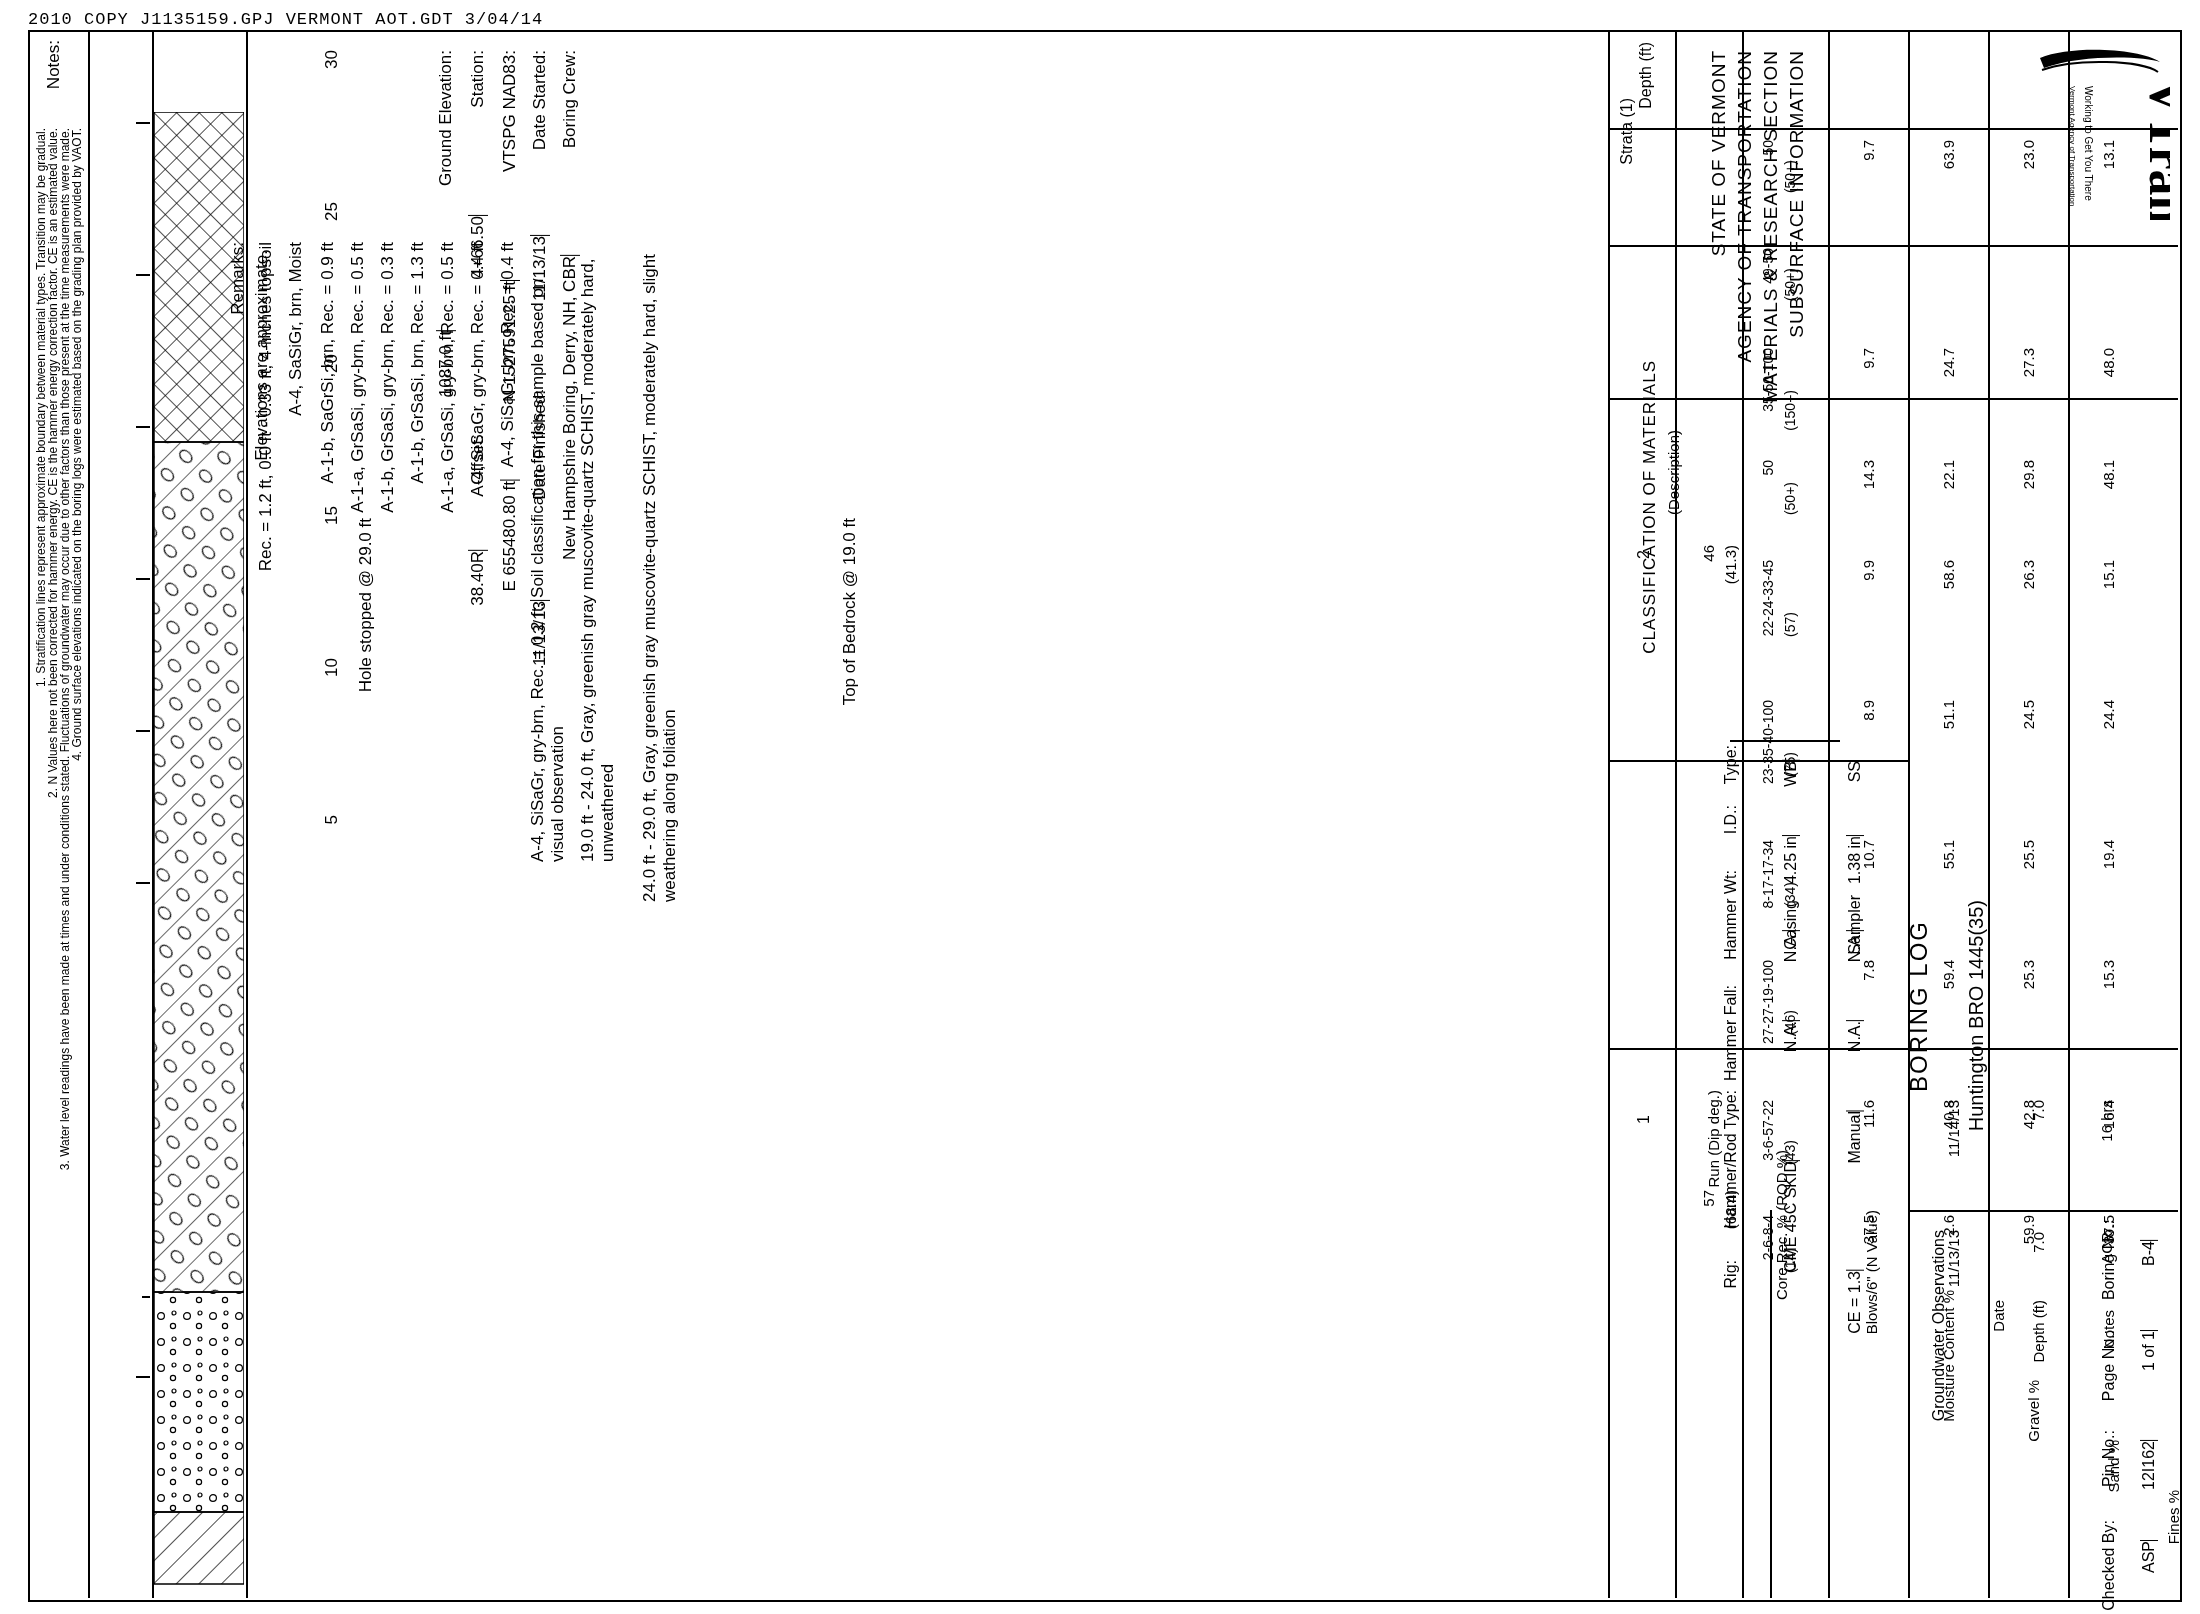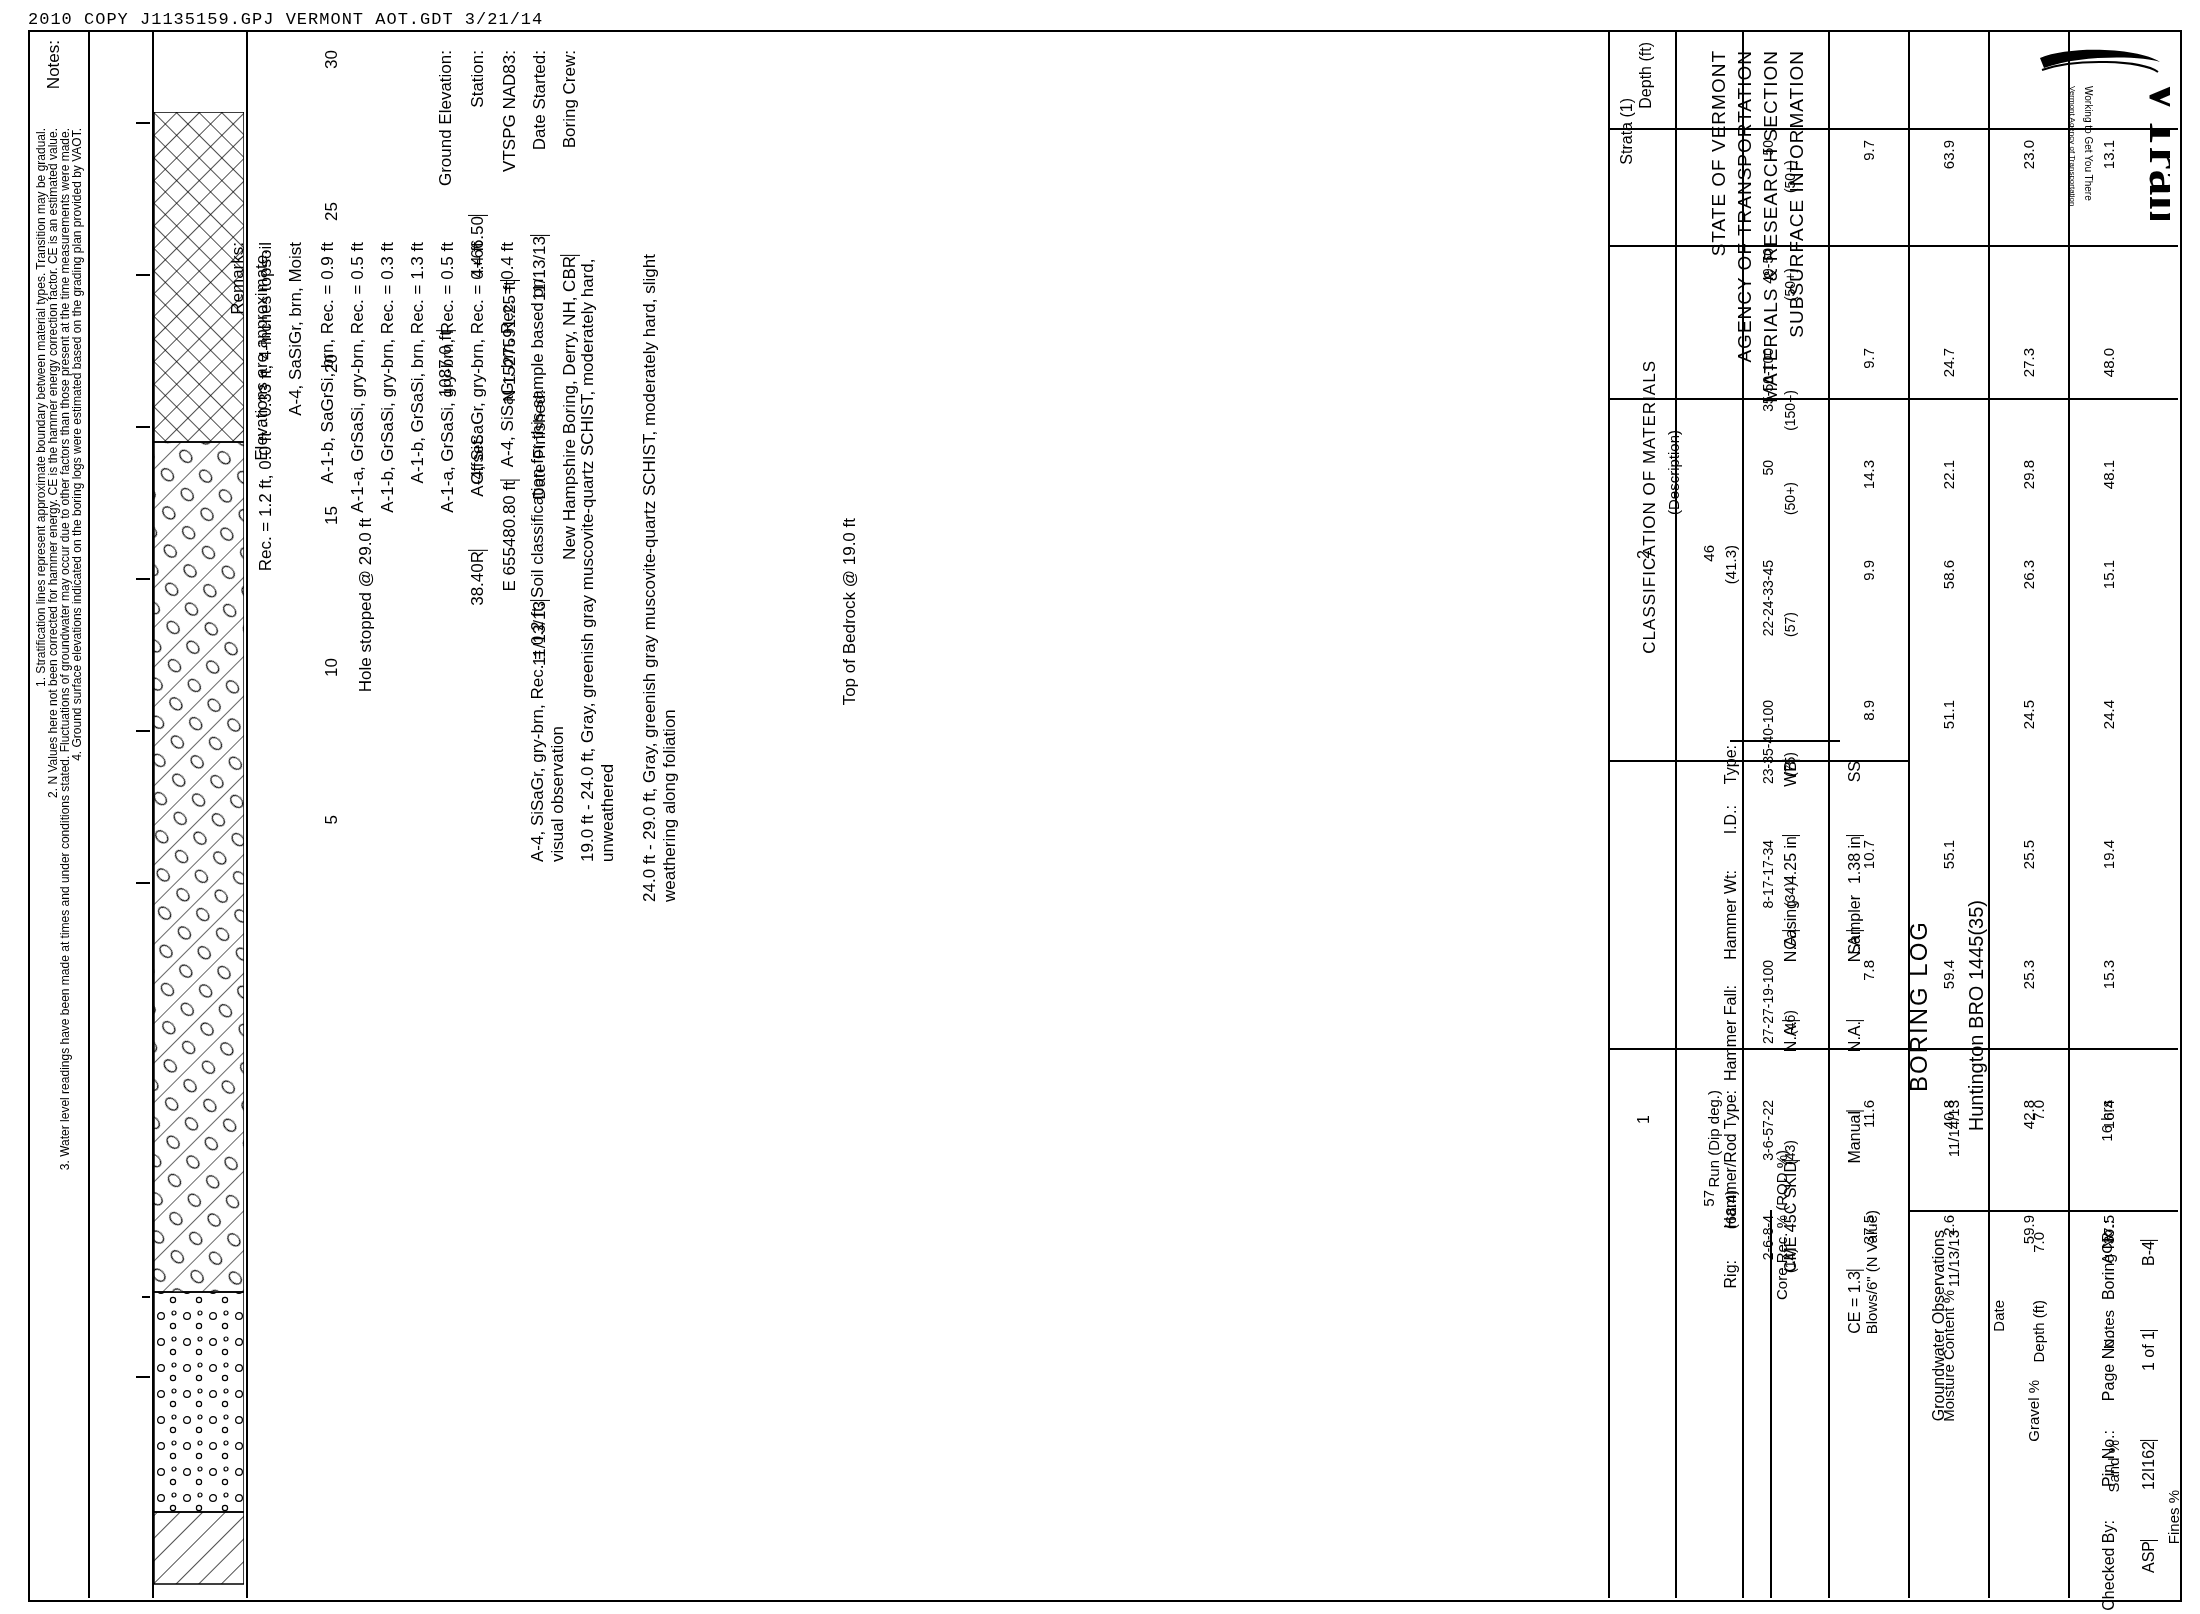--- a/index.html
+++ b/index.html
@@ -25,21 +25,21 @@
 
   .tick{position:absolute;width:14px;height:2px;background:#000;}
   .minitick{position:absolute;width:8px;height:2px;background:#000;}
   .smalltxt{font-size:12px;}
 </style>
 </head>
 <body>
 
 <div id="sheet">
 
-  <div class="hdrline">2010 COPY   J1135159.GPJ   VERMONT AOT.GDT   3/21/14</div>
+  <div class="hdrline">2010 COPY   J1135159.GPJ   VERMONT AOT.GDT   3/04/14</div>
 
   <div class="outer"></div>
 
   <div class="vline" style="left:88px;height:1568px;"></div>
 
   <div class="vline" style="left:152px;height:1568px;"></div>
 
   <div class="vline" style="left:246px;height:1568px;"></div>
 
   <div class="vline" style="left:1608px;height:1568px;"></div>

